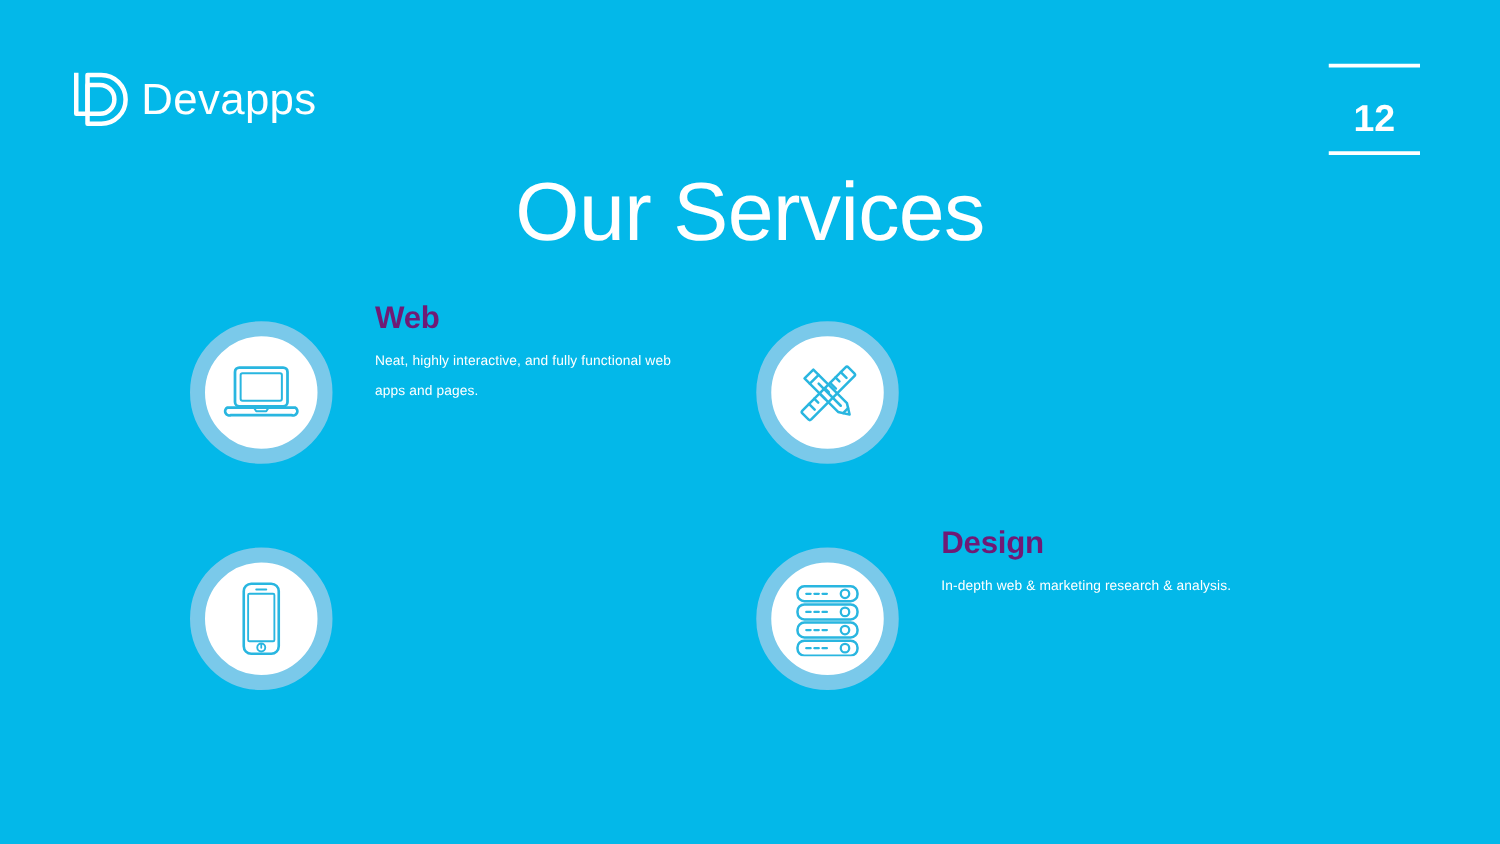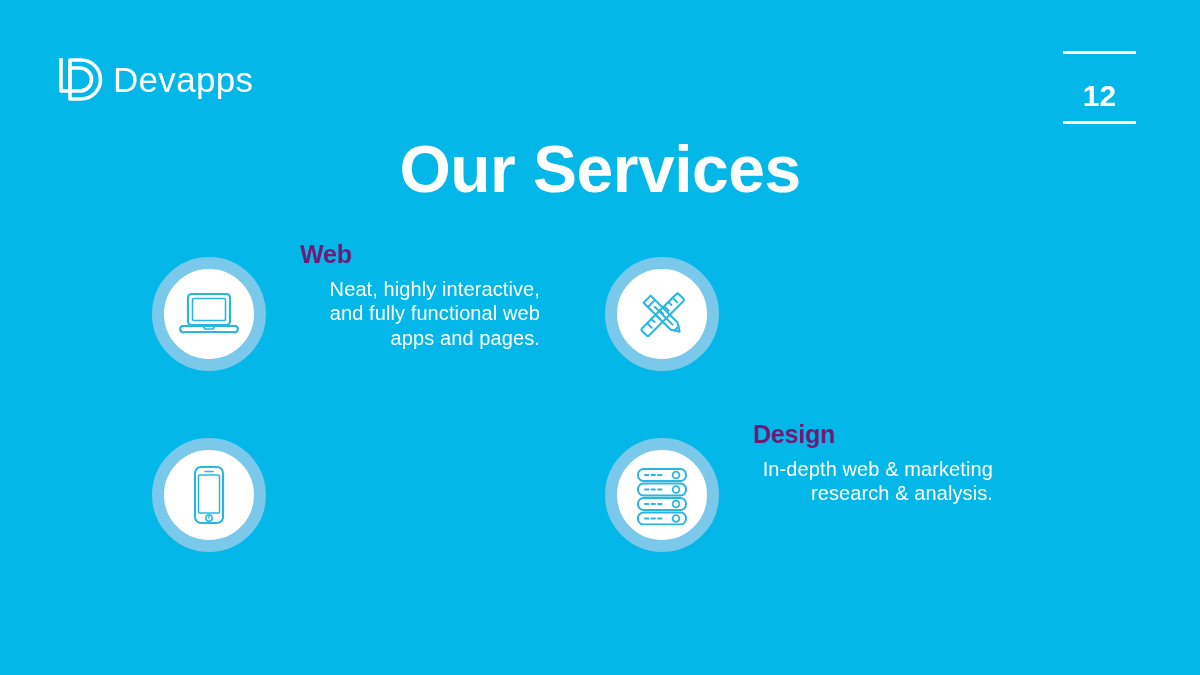--- a/index.html
+++ b/index.html
@@ -56,21 +56,21 @@
   }
 
   
   .title {
     position:absolute;
     top:133px; left:0;
     width:1200px;
     text-align:center;
     color:#ffffff;
     font-size:66px;
-    font-weight:700;
+    font-weight:400;
     letter-spacing:-0.5px;
     line-height:1.1;
   }
 
   
   .grid {
     position:absolute;
     left:145px; top:240px;
     width:920px;
   }
@@ -105,25 +105,24 @@
   .card-title {
     color:#701a75;
     font-size:25px;
     font-weight:700;
     line-height:1.15;
     letter-spacing:-0.2px;
     margin-bottom:8px;
   }
   .card-body {
     color:#ffffff;
-    font-size:20px;
+    font-size:11px;
     font-weight:400;
     line-height:24.6px;
     letter-spacing:0.1px;
-    text-align:right;
   }
 
   
   .col-left .icon-wrap { margin-left:7px; }
   .row-2 .icon-wrap { margin-top:18px; }
 </style>
 </head>
 <body>
 
 <div class="slide">

